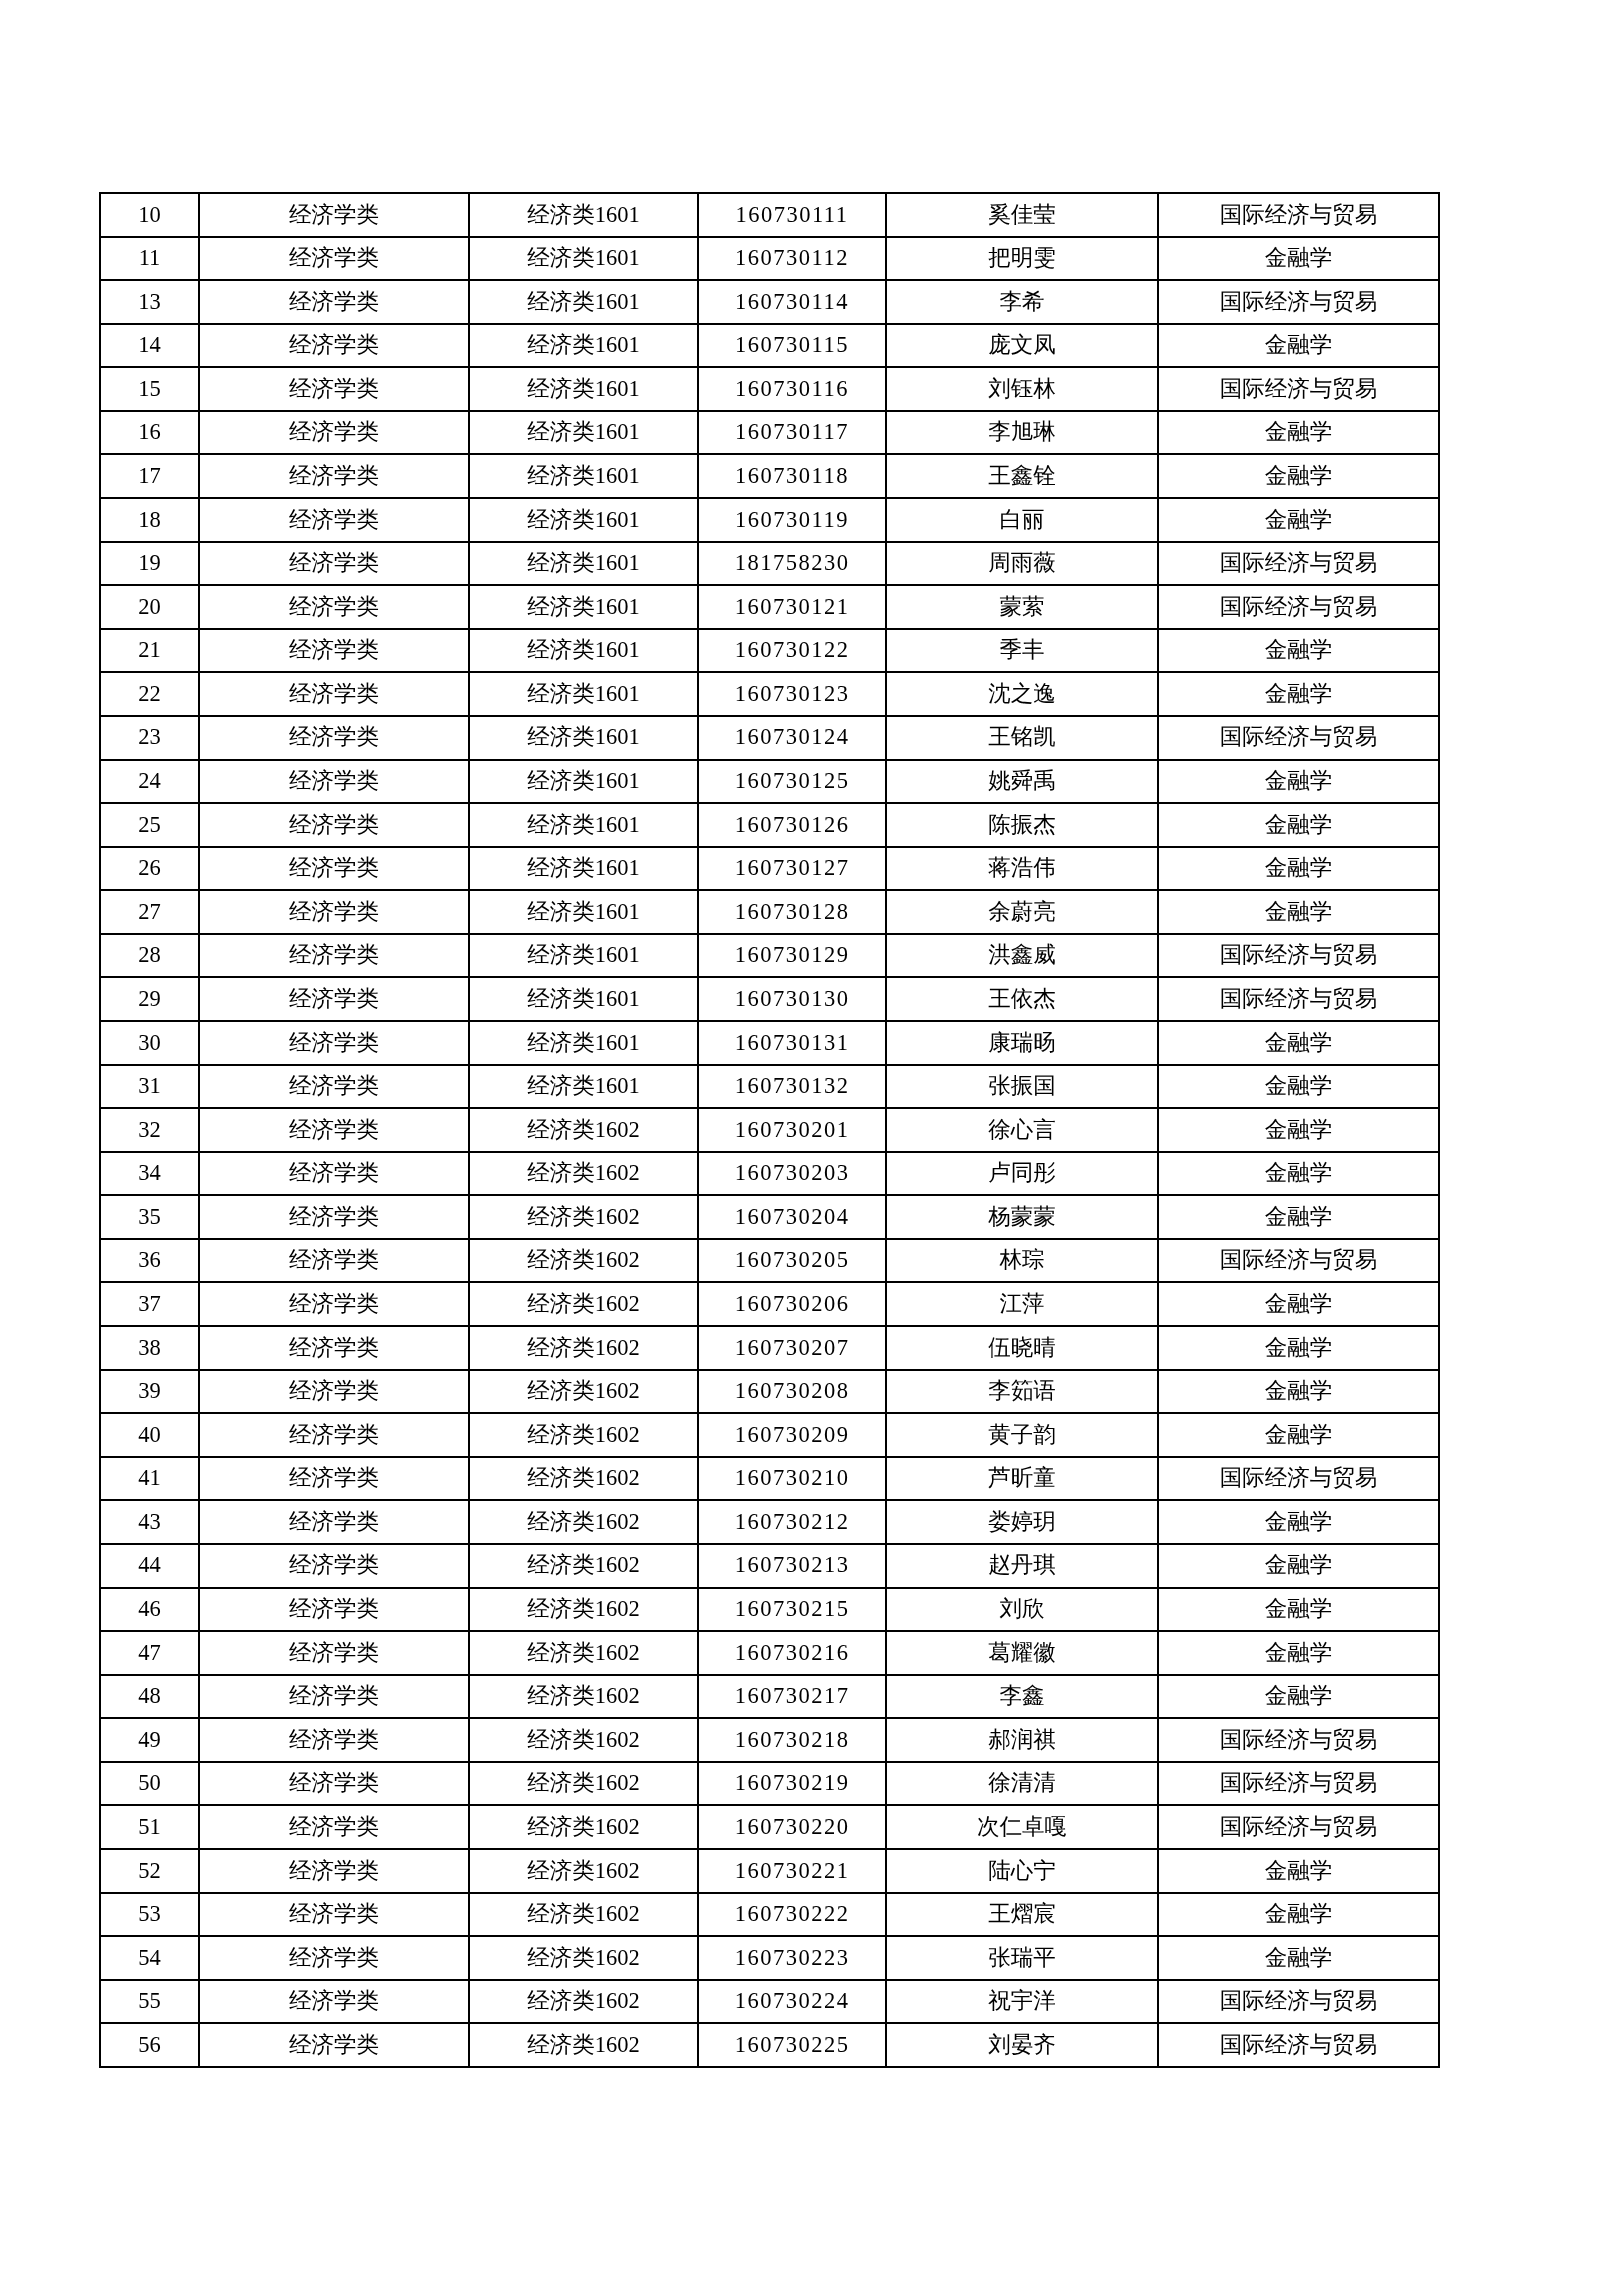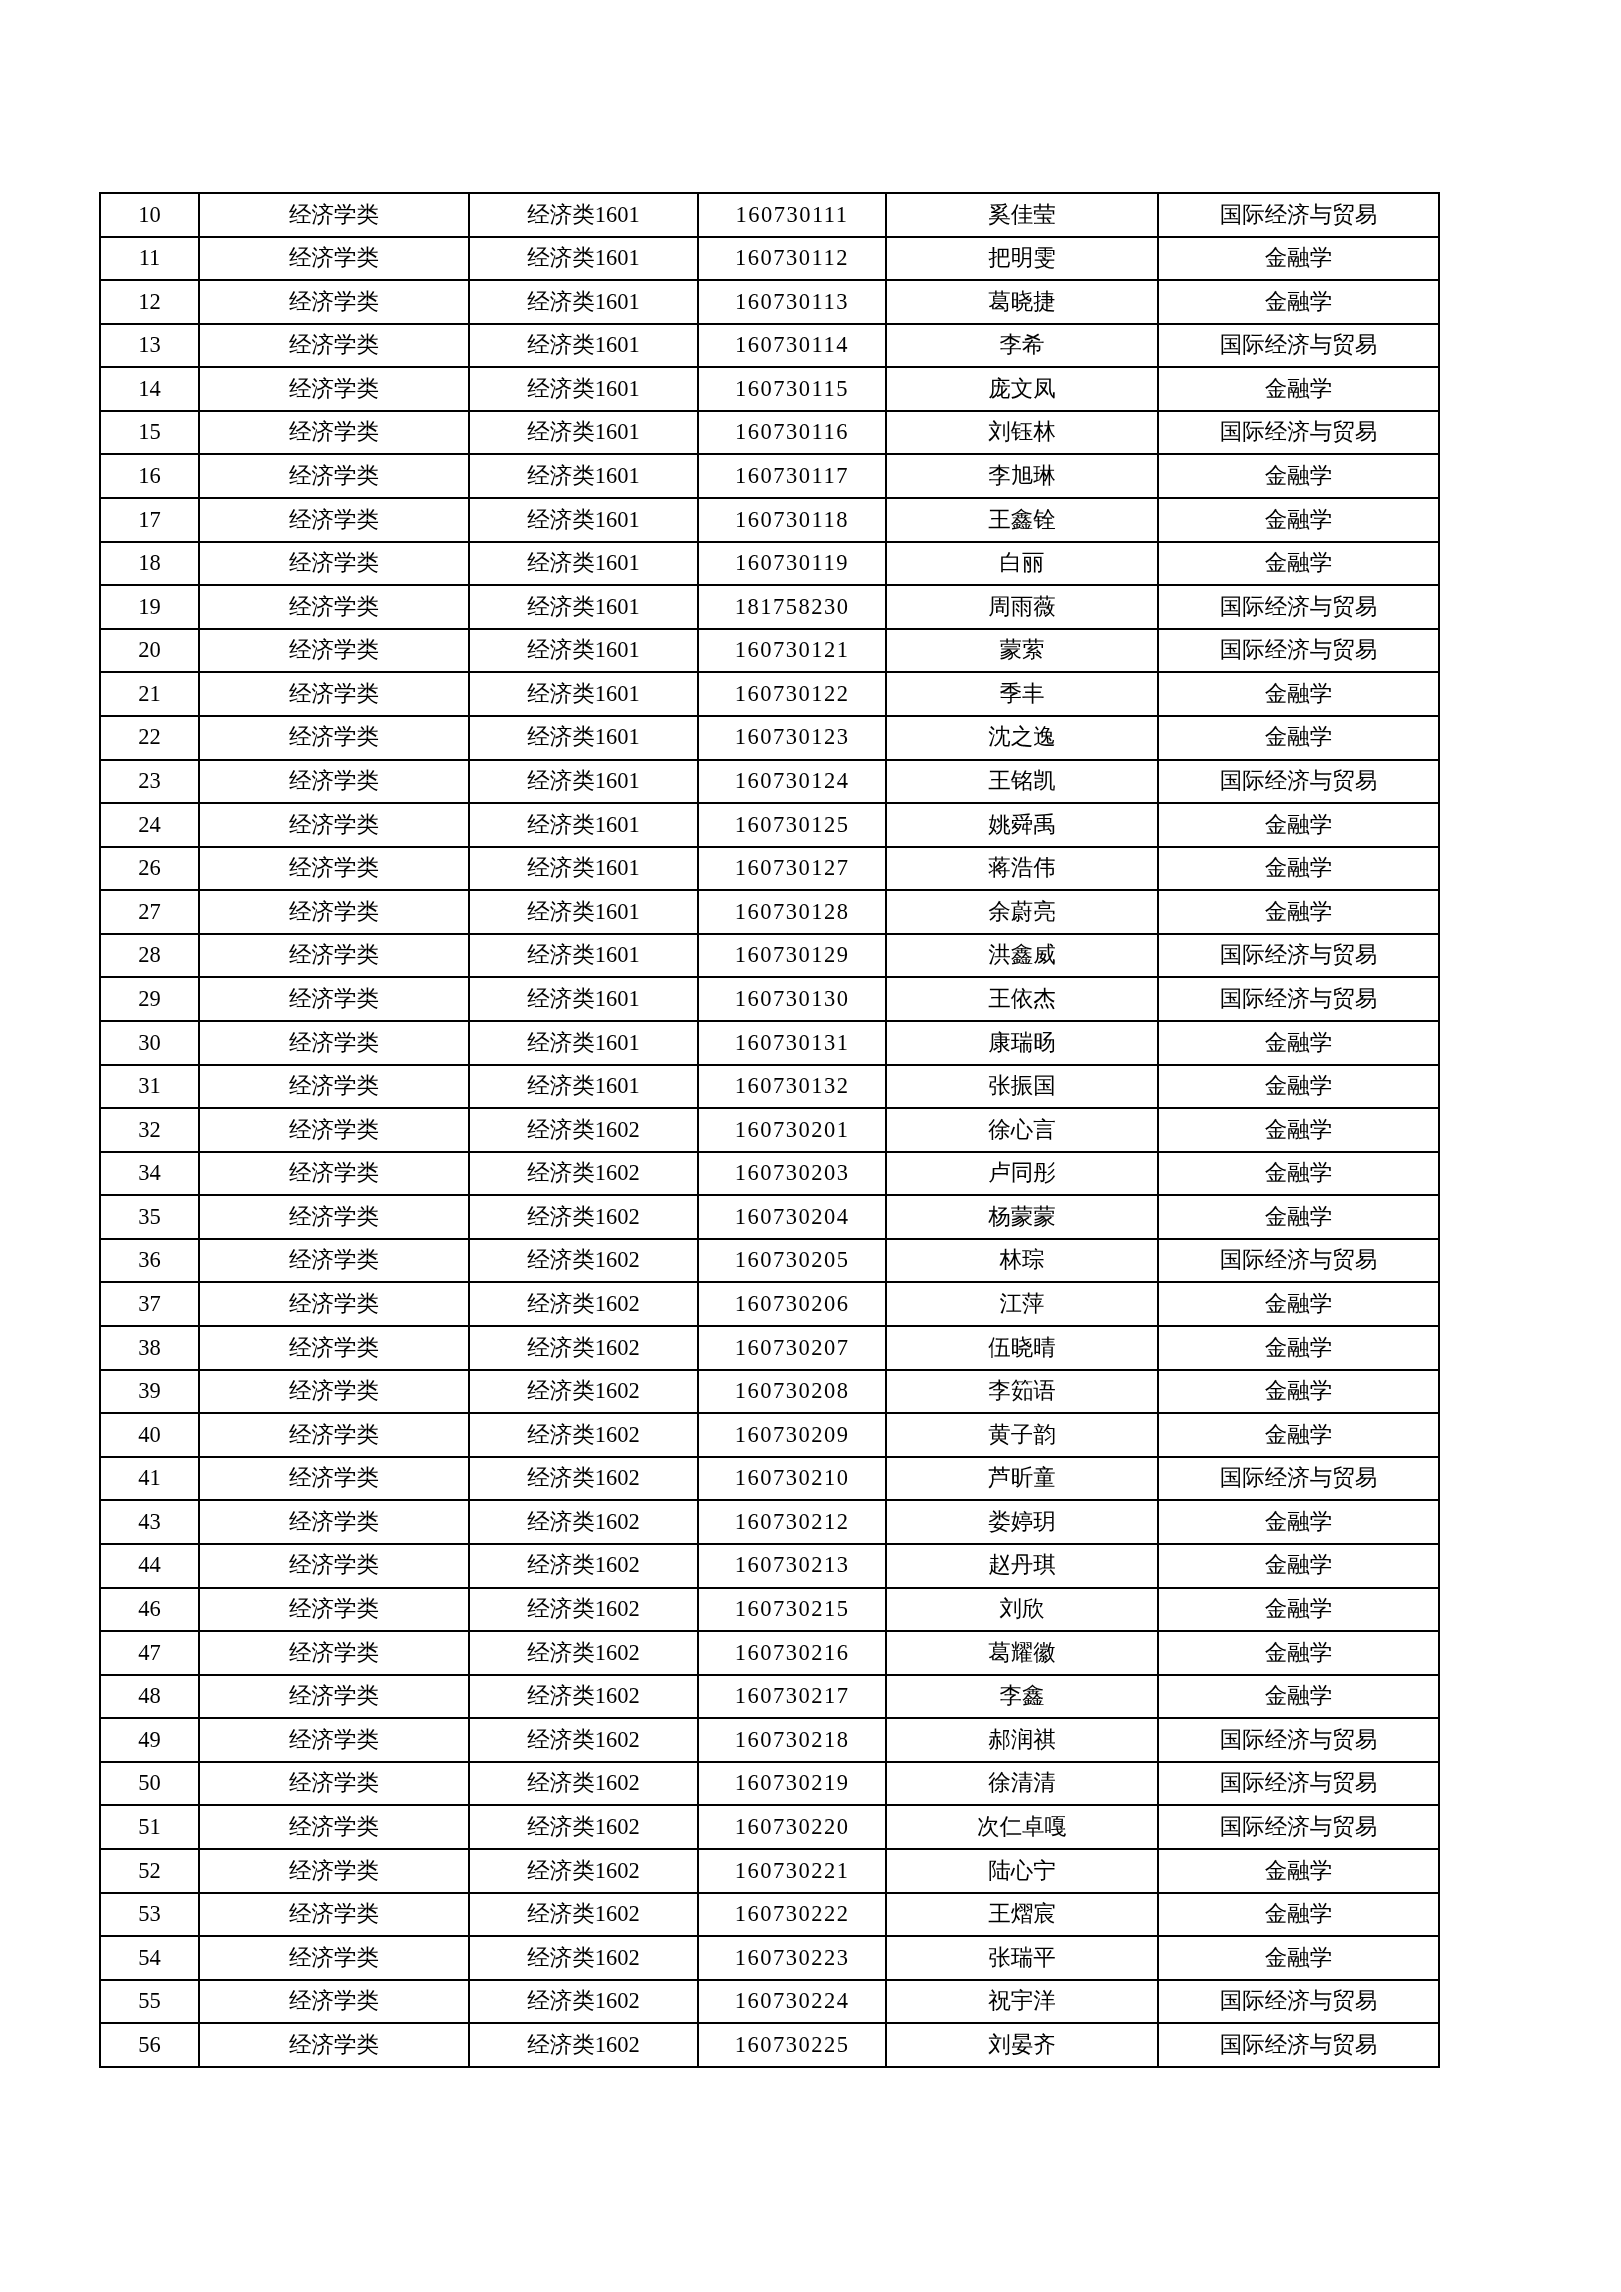--- a/index.html
+++ b/index.html
@@ -61,28 +61,20 @@
   </tr>
         <tr>
     <td class="col-no">11</td>
     <td class="col-category">经济学类</td>
     <td class="col-class">经济类1601</td>
     <td class="col-id">160730112</td>
     <td class="col-name">把明雯</td>
     <td class="col-major">金融学</td>
   </tr>
         <tr>
-    <td class="col-no">12</td>
-    <td class="col-category">经济学类</td>
-    <td class="col-class">经济类1601</td>
-    <td class="col-id">160730113</td>
-    <td class="col-name">葛晓捷</td>
-    <td class="col-major">金融学</td>
-  </tr>
-        <tr>
     <td class="col-no">13</td>
     <td class="col-category">经济学类</td>
     <td class="col-class">经济类1601</td>
     <td class="col-id">160730114</td>
     <td class="col-name">李希</td>
     <td class="col-major">国际经济与贸易</td>
   </tr>
         <tr>
     <td class="col-no">14</td>
     <td class="col-category">经济学类</td>
@@ -162,20 +154,28 @@
     <td class="col-id">160730124</td>
     <td class="col-name">王铭凯</td>
     <td class="col-major">国际经济与贸易</td>
   </tr>
         <tr>
     <td class="col-no">24</td>
     <td class="col-category">经济学类</td>
     <td class="col-class">经济类1601</td>
     <td class="col-id">160730125</td>
     <td class="col-name">姚舜禹</td>
+    <td class="col-major">金融学</td>
+  </tr>
+        <tr>
+    <td class="col-no">25</td>
+    <td class="col-category">经济学类</td>
+    <td class="col-class">经济类1601</td>
+    <td class="col-id">160730126</td>
+    <td class="col-name">陈振杰</td>
     <td class="col-major">金融学</td>
   </tr>
         <tr>
     <td class="col-no">26</td>
     <td class="col-category">经济学类</td>
     <td class="col-class">经济类1601</td>
     <td class="col-id">160730127</td>
     <td class="col-name">蒋浩伟</td>
     <td class="col-major">金融学</td>
   </tr>

